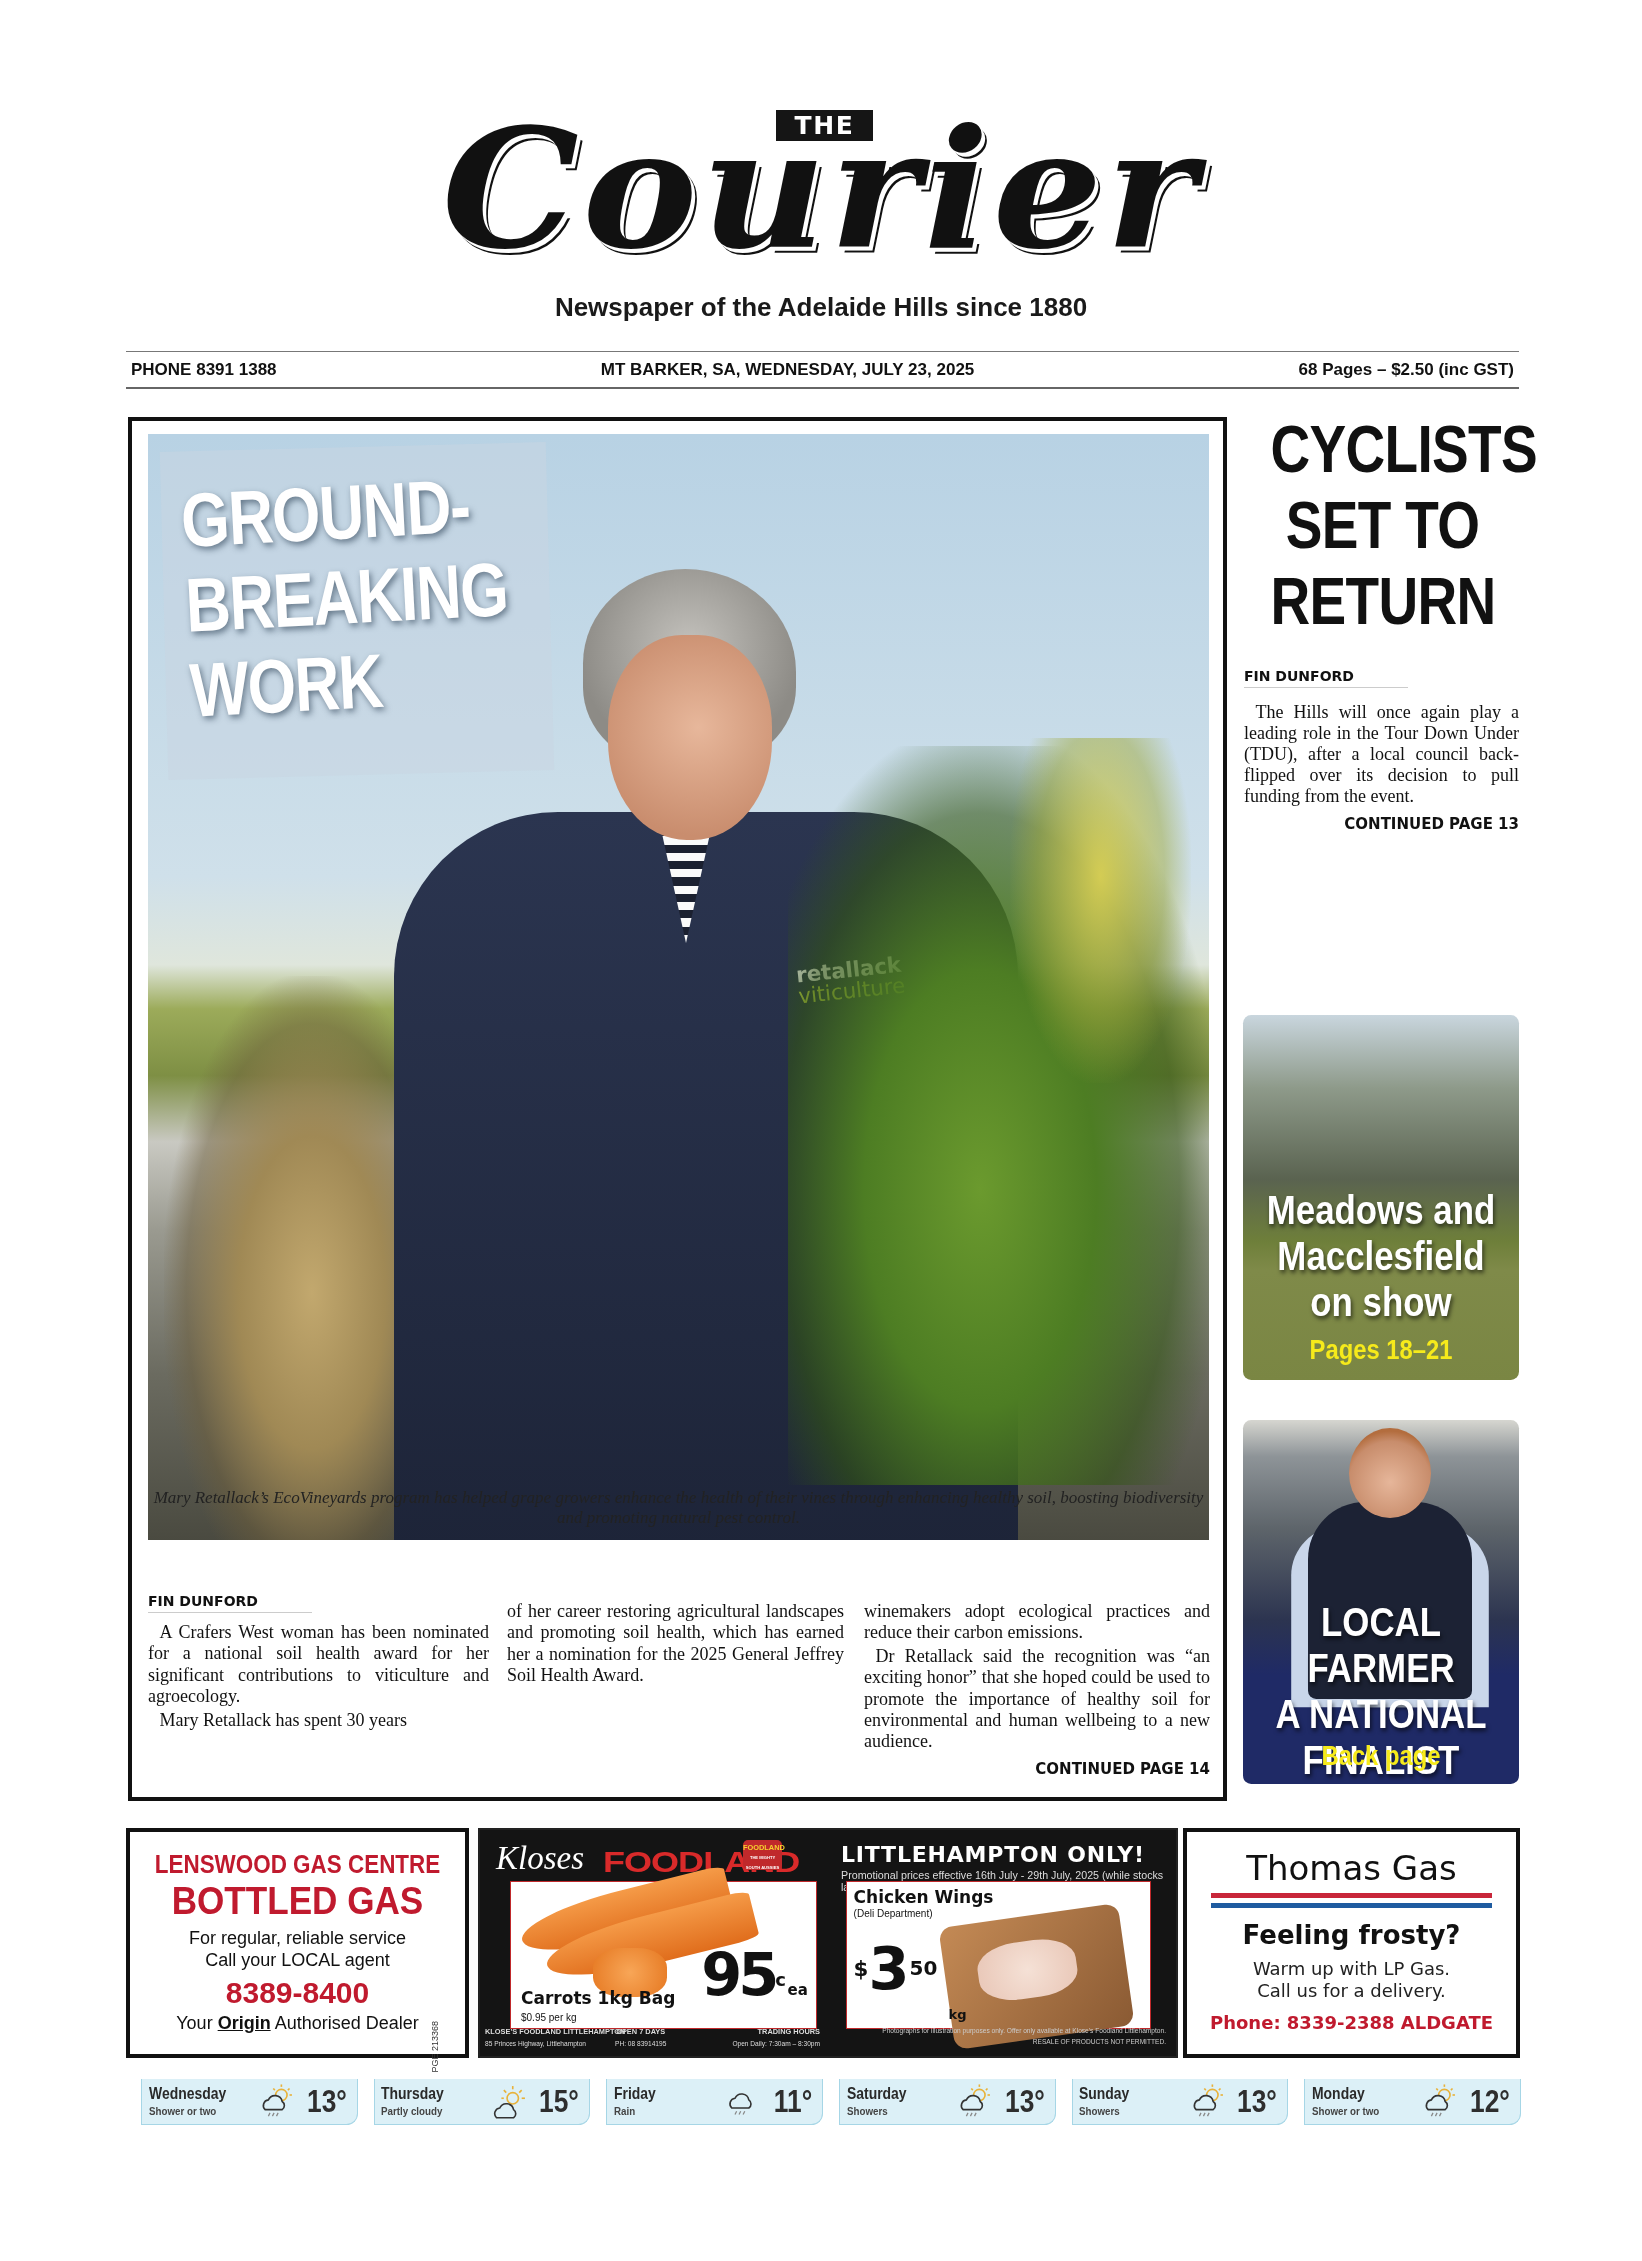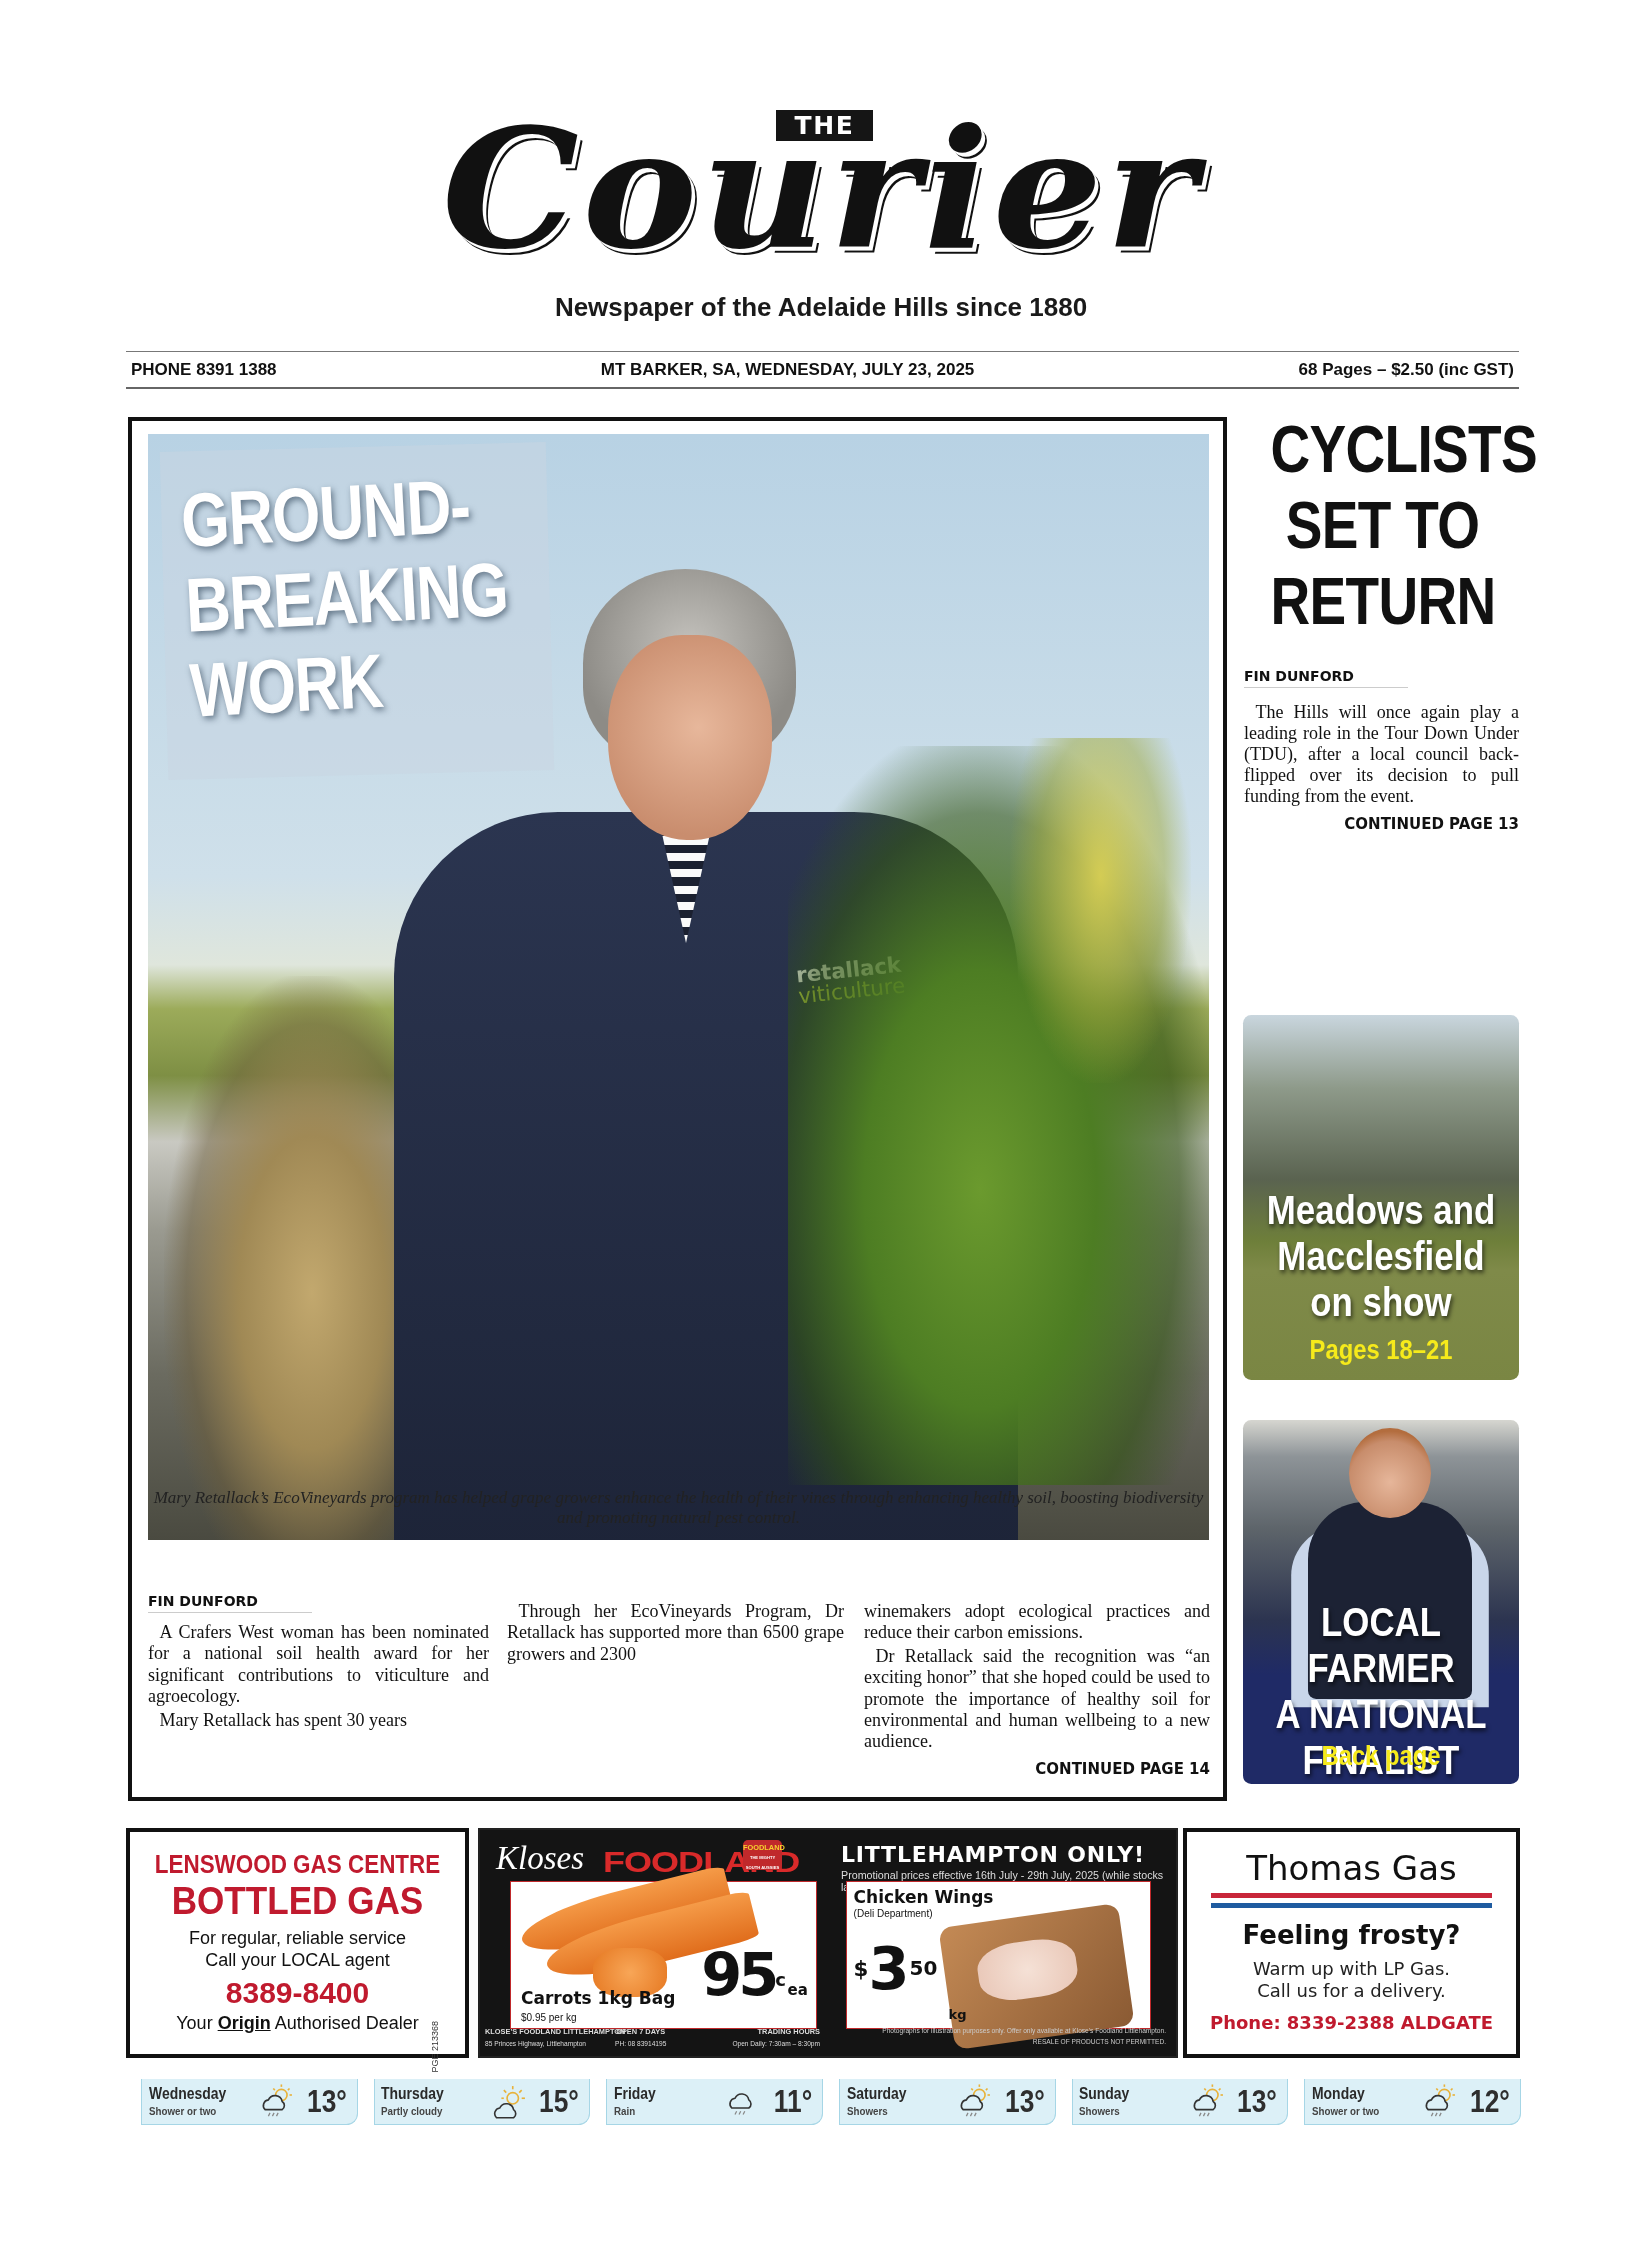--- a/index.html
+++ b/index.html
@@ -153,21 +153,21 @@
 </div>
 
 <div class="caption">Mary Retallack’s EcoVineyards program has helped grape growers enhance the health of their vines through enhancing healthy soil, boosting biodiversity and promoting natural pest control.</div>
 
 <div class="lead-byline byline">FIN DUNFORD</div>
 <div class="col col1 body-text">
   <p>A Crafers West woman has been nominated for a national soil health award for her significant contributions to viticulture and agroecology.</p>
   <p>Mary Retallack has spent 30 years</p>
 </div>
 <div class="col col2 body-text">
-  <p>Through her EcoVineyards Program, Dr Retallack has supported more than 6500 grape growers and 2300</p>
+  <p style="text-indent:0">of her career restoring agricultural landscapes and promoting soil health, which has earned her a nomination for the 2025 General Jeffrey Soil Health Award.</p>
 </div>
 <div class="col col3 body-text">
   <p style="text-indent:0">winemakers adopt ecological practices and reduce their carbon emissions.</p>
   <p>Dr Retallack said the recognition was “an exciting honor” that she hoped could be used to promote the importance of healthy soil for environmental and human wellbeing to a new audience.</p>
   <div class="continued">CONTINUED PAGE 14</div>
 </div>
 
 <div class="cyc-head">
   <div>CYCLISTS</div>
   <div>SET TO</div>

